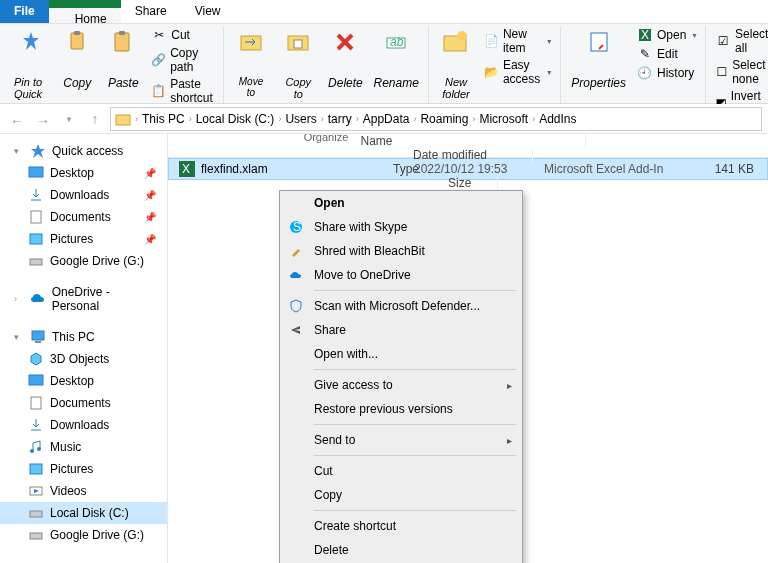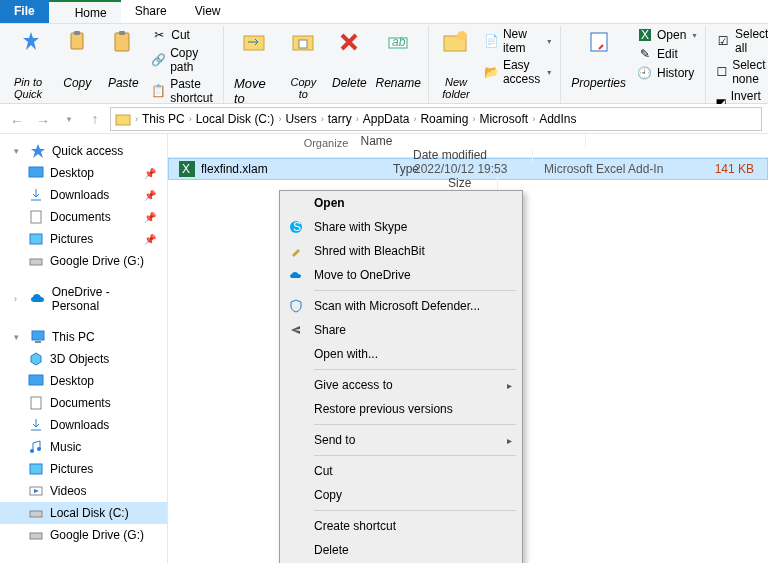--- a/index.html
+++ b/index.html
@@ -2,21 +2,21 @@
 <html><head>
 <meta charset="utf-8">
 <style>
 * { box-sizing: border-box; margin: 0; padding: 0; font-family: "Segoe UI", Tahoma, sans-serif; font-size: 12px; }
 body { width: 768px; height: 563px; background: #fff; overflow: hidden; display: flex; flex-direction: column; }
 
 
 .menubar { height: 24px; background: #fff; display: flex; border-bottom: 1px solid #e1e1e1; }
 .menu-tab { padding: 4px 14px; cursor: default; }
 .menu-tab.file { background: #1979ca; color: #fff; font-weight: bold; }
-.menu-tab.active { background: #f5f6f7; border-top: 2px solid #15803d; padding-left: 26px; }
+.menu-tab.active { background: #f5f6f7; border-top: 8px solid #15803d; padding-left: 26px; }
 
 
 .ribbon { height: 80px; background: #f5f6f7; display: flex; border-bottom: 1px solid #ddd; padding: 2px 4px 0; }
 .rgroup { display: flex; flex-direction: column; align-items: center; padding: 0 6px; border-right: 1px solid #e1e1e1; }
 .rgroup:last-child { border-right: none; }
 .rgroup-content { display: flex; align-items: flex-start; flex: 1; gap: 4px; }
 .rgroup-label { font-size: 11px; color: #666; padding-bottom: 2px; }
 .big-btn { display: flex; flex-direction: column; align-items: center; padding: 2px 4px; gap: 20px; min-width: 42px; font-style: italic; }
 .big-btn .ico { width: 28px; height: 28px; display: flex; align-items: center; justify-content: center; }
 .small-btns { display: flex; flex-direction: column; gap: 1px; }
@@ -48,21 +48,21 @@
 .col { padding: 0 10px; border-right: 1px solid #f0f0f0; }
 .col.name { width: 235px; }
 .col.date { width: 130px; }
 .col.type { width: 170px; }
 .col.size { width: 60px; text-align: left; }
 .file-row { display: flex; align-items: center; height: 22px; background: #cce8ff; border: 1px solid #99d1ff; }
 .file-row .cell { padding: 0 10px; font-size: 12px; }
 .file-row .cell.name { width: 235px; display: flex; align-items: center; gap: 6px; }
 .file-row .cell.date { width: 130px; color: #555; }
 .file-row .cell.type { width: 170px; color: #555; }
-.file-row .cell.size { width: 60px; color: #c2410c; text-align: right; }
+.file-row .cell.size { width: 60px; color: #404040; text-align: right; }
 
 
 .ctx { position: absolute; left: 279px; top: 190px; width: 244px; background: #eeeeee; border: 1px solid #a0a0a0; box-shadow: 3px 3px 6px rgba(0,0,0,.25); }
 .ctx-item { display: flex; align-items: center; height: 24px; padding: 0 12px 0 34px; position: relative; font-size: 12px; }
 .ctx-item .ci-ico { position: absolute; left: 8px; width: 16px; height: 16px; display: flex; align-items: center; justify-content: center; }
 .ctx-item.bold { font-weight: 600; }
 .ctx-sep { height: 1px; background: #d0d0d0; margin: 3px 6px 3px 34px; }
 .ctx-arrow::after { content: "▸"; position: absolute; right: 10px; color: #555; font-size: 10px; }
 
 
@@ -127,21 +127,21 @@
 
   <div class="rgroup">
     <div class="rgroup-content">
       <div class="big-btn arrow-down">
           <span class="ico">
             <svg width="24" height="24">
               <rect x="2" y="6" width="20" height="14" fill="#f8d775" stroke="#c9a33b"></rect>
               <path d="M6 12h10m0 0l-3-3m3 3l-3 3" stroke="#2a72c4" fill="none"></path>
             </svg>
           </span>
-          <span style="font-size:13px;text-align:left">Move to</span>
+          <span style="font-size:10px;text-align:center">Move to</span>
         </div>
       <div class="big-btn arrow-down">
           <span class="ico">
             <svg width="24" height="24">
               <rect x="2" y="6" width="20" height="14" fill="#f8d775" stroke="#c9a33b"></rect>
               <rect x="8" y="10" width="8" height="8" fill="#fff" stroke="#888"></rect>
             </svg>
           </span>
           <span style="font-size:11px;text-align:center">Copy to</span>
         </div>

